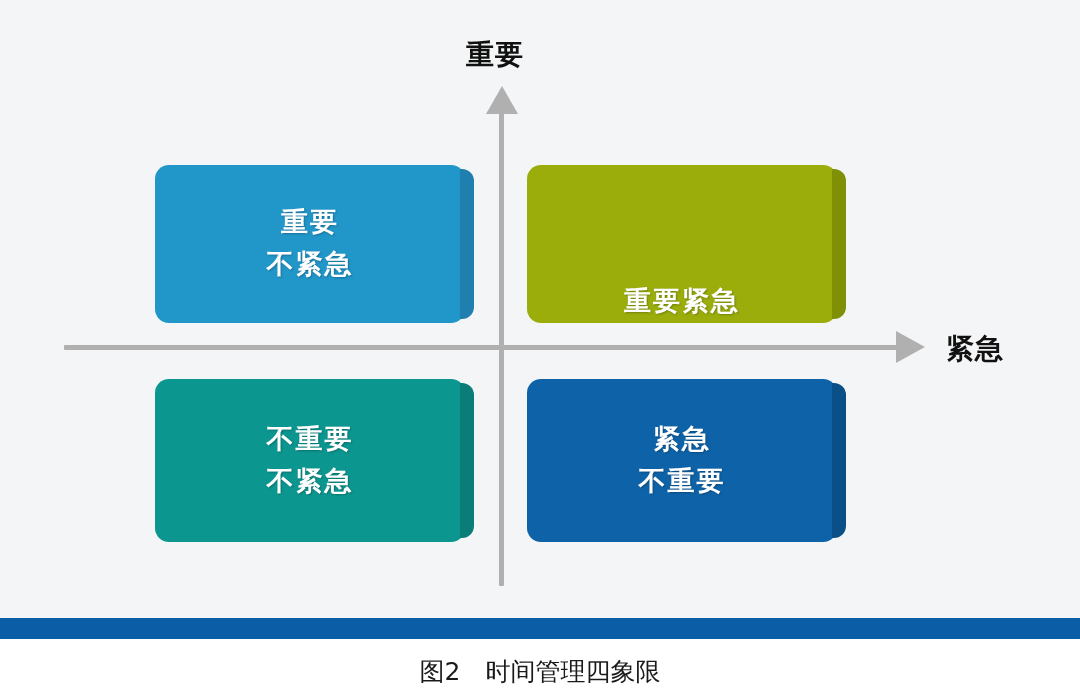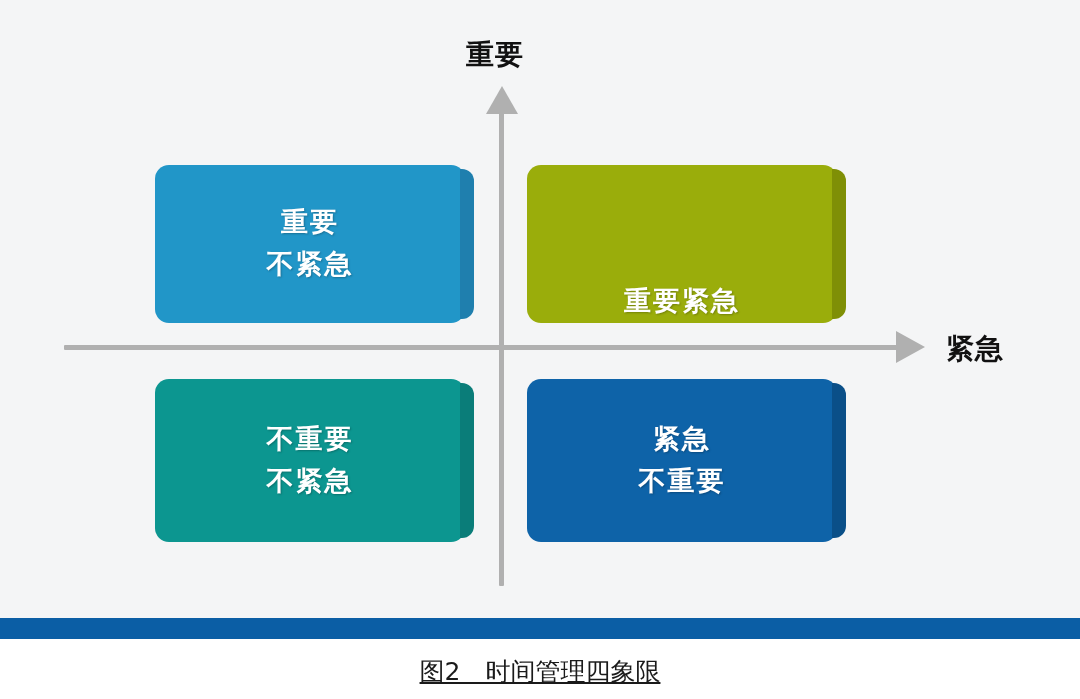--- a/index.html
+++ b/index.html
@@ -133,21 +133,20 @@
   .caption {
     position: absolute;
     left: 0;
     top: 655px;
     width: 1080px;
     text-align: center;
     font-size: 25px;
     color: #1a1a1a;
     white-space: pre;
     font-family: "DejaVu Sans", "Liberation Sans", sans-serif;
-    text-decoration: underline;
   }
 </style>
 </head>
 <body>
 
 <div id="page">
 
   <div class="canvas"></div>
 
   <div class="axis-h-line"></div>

